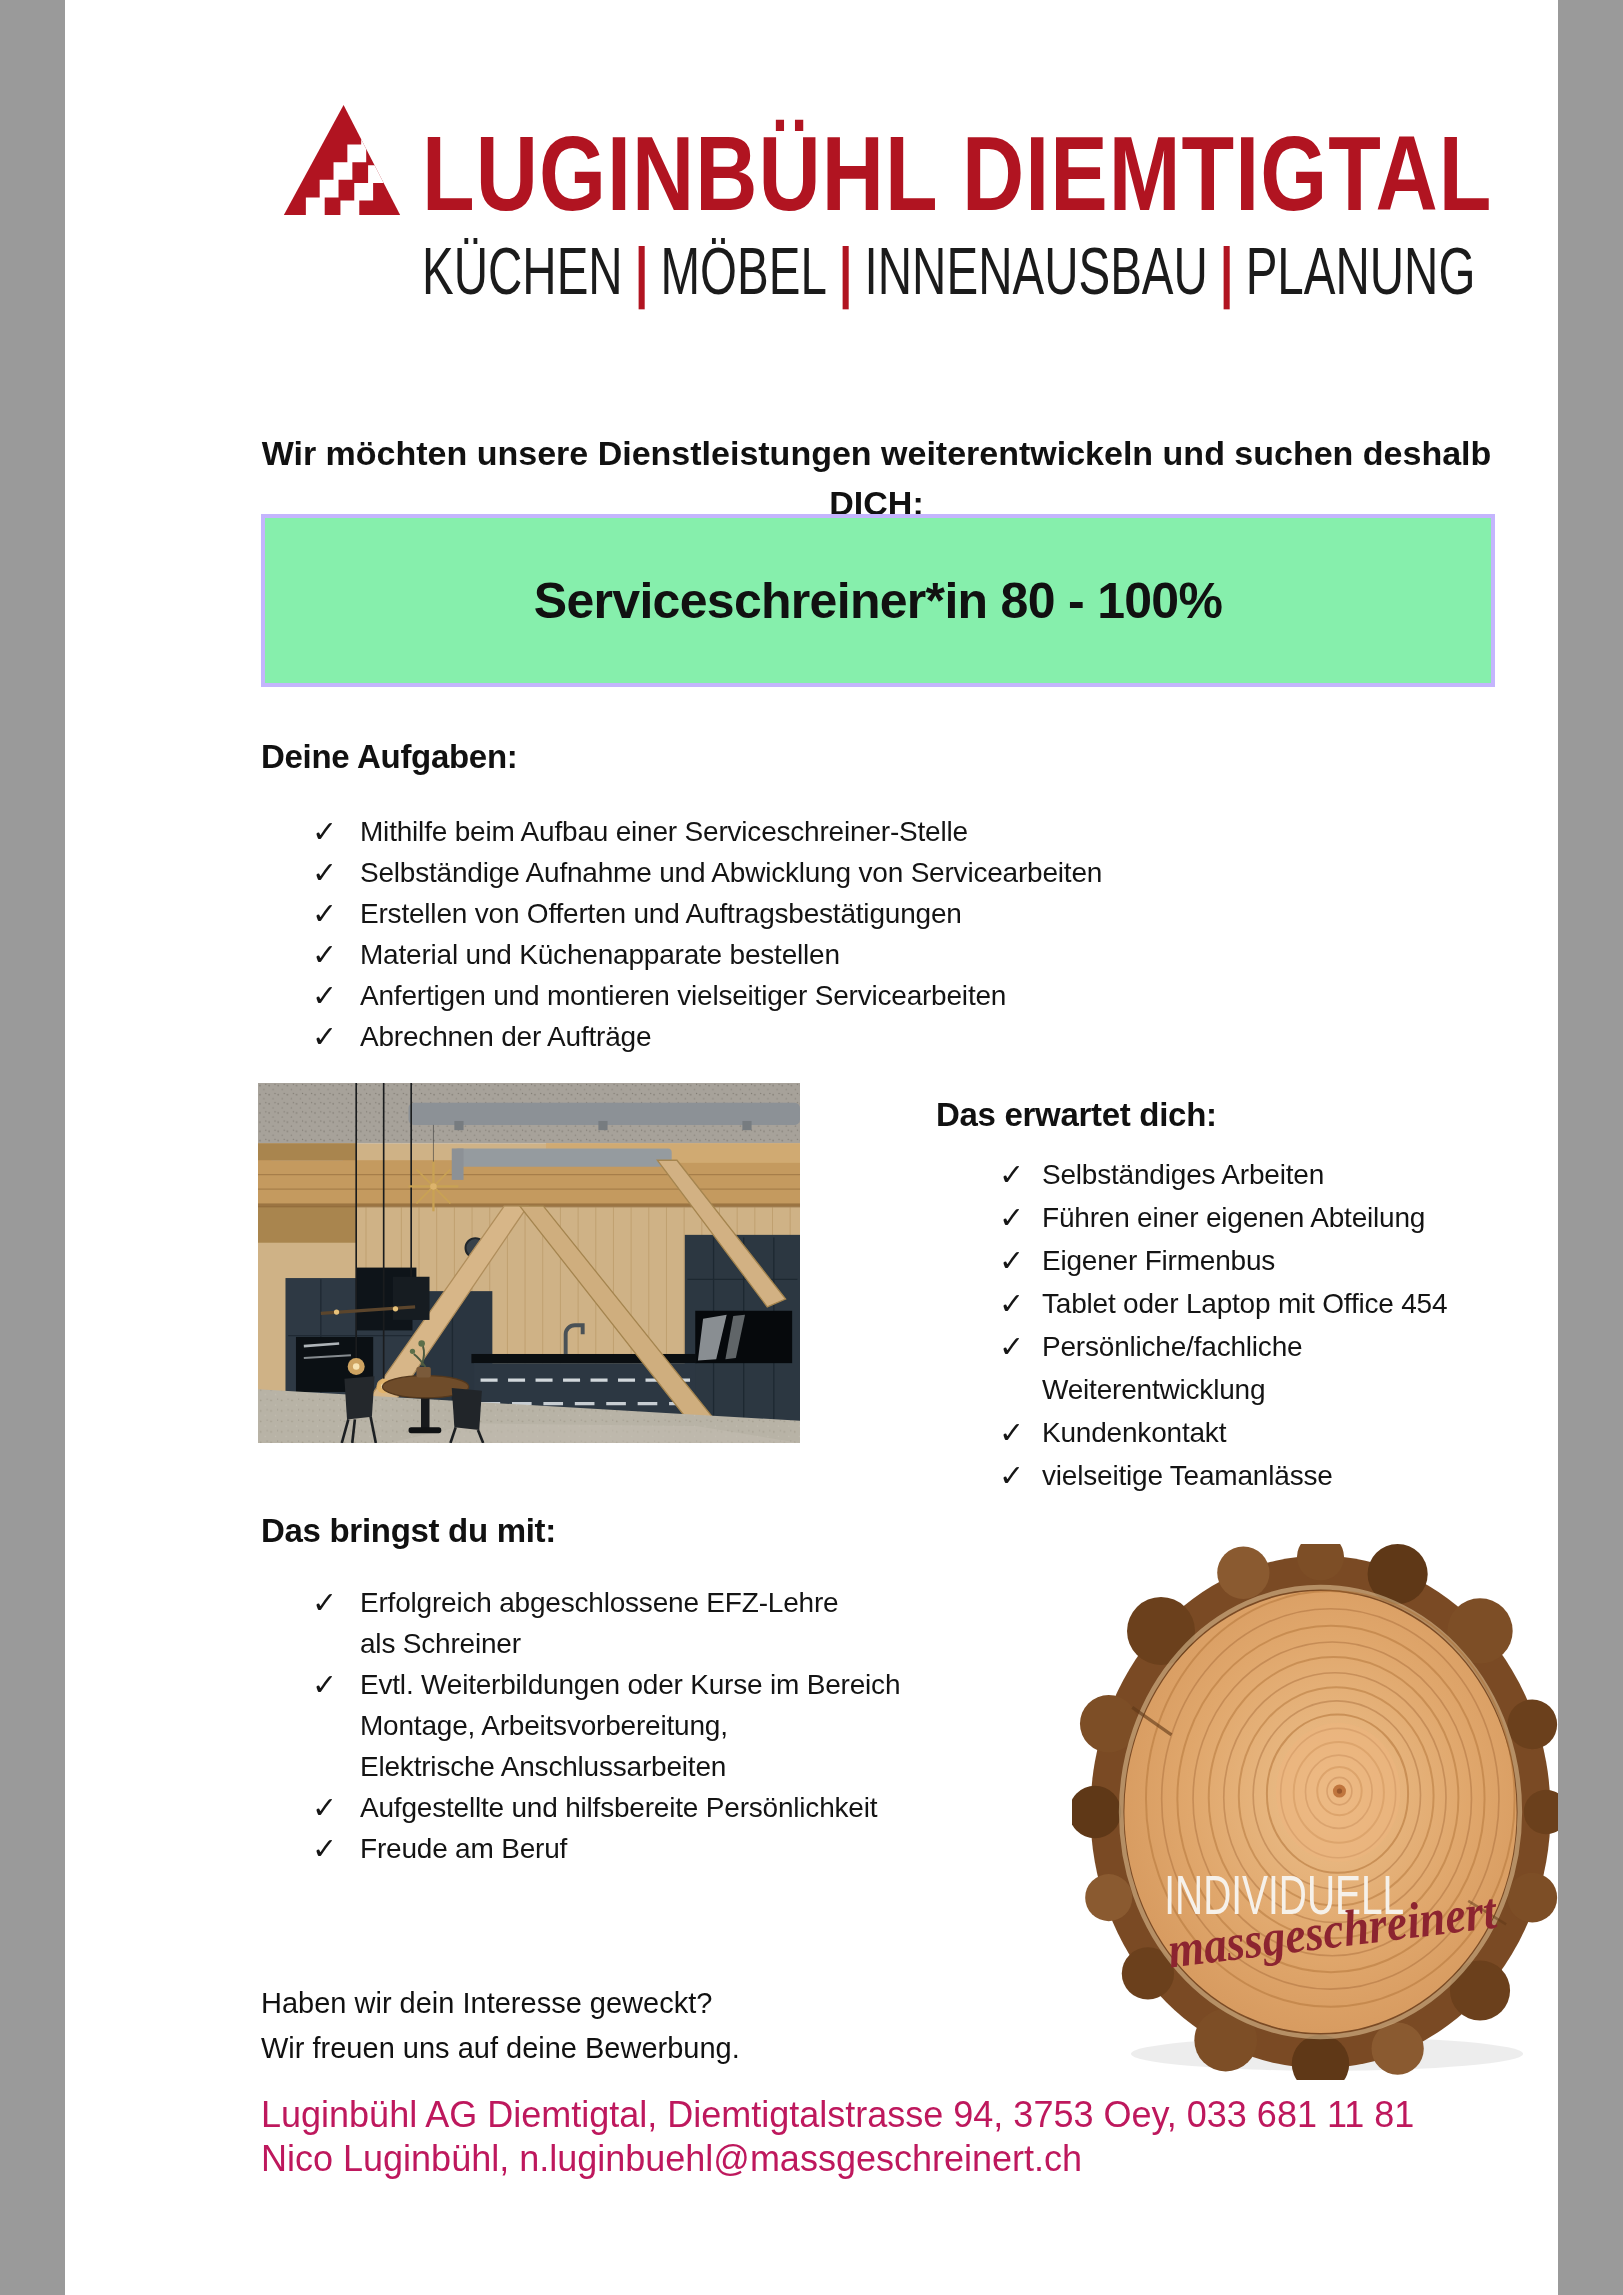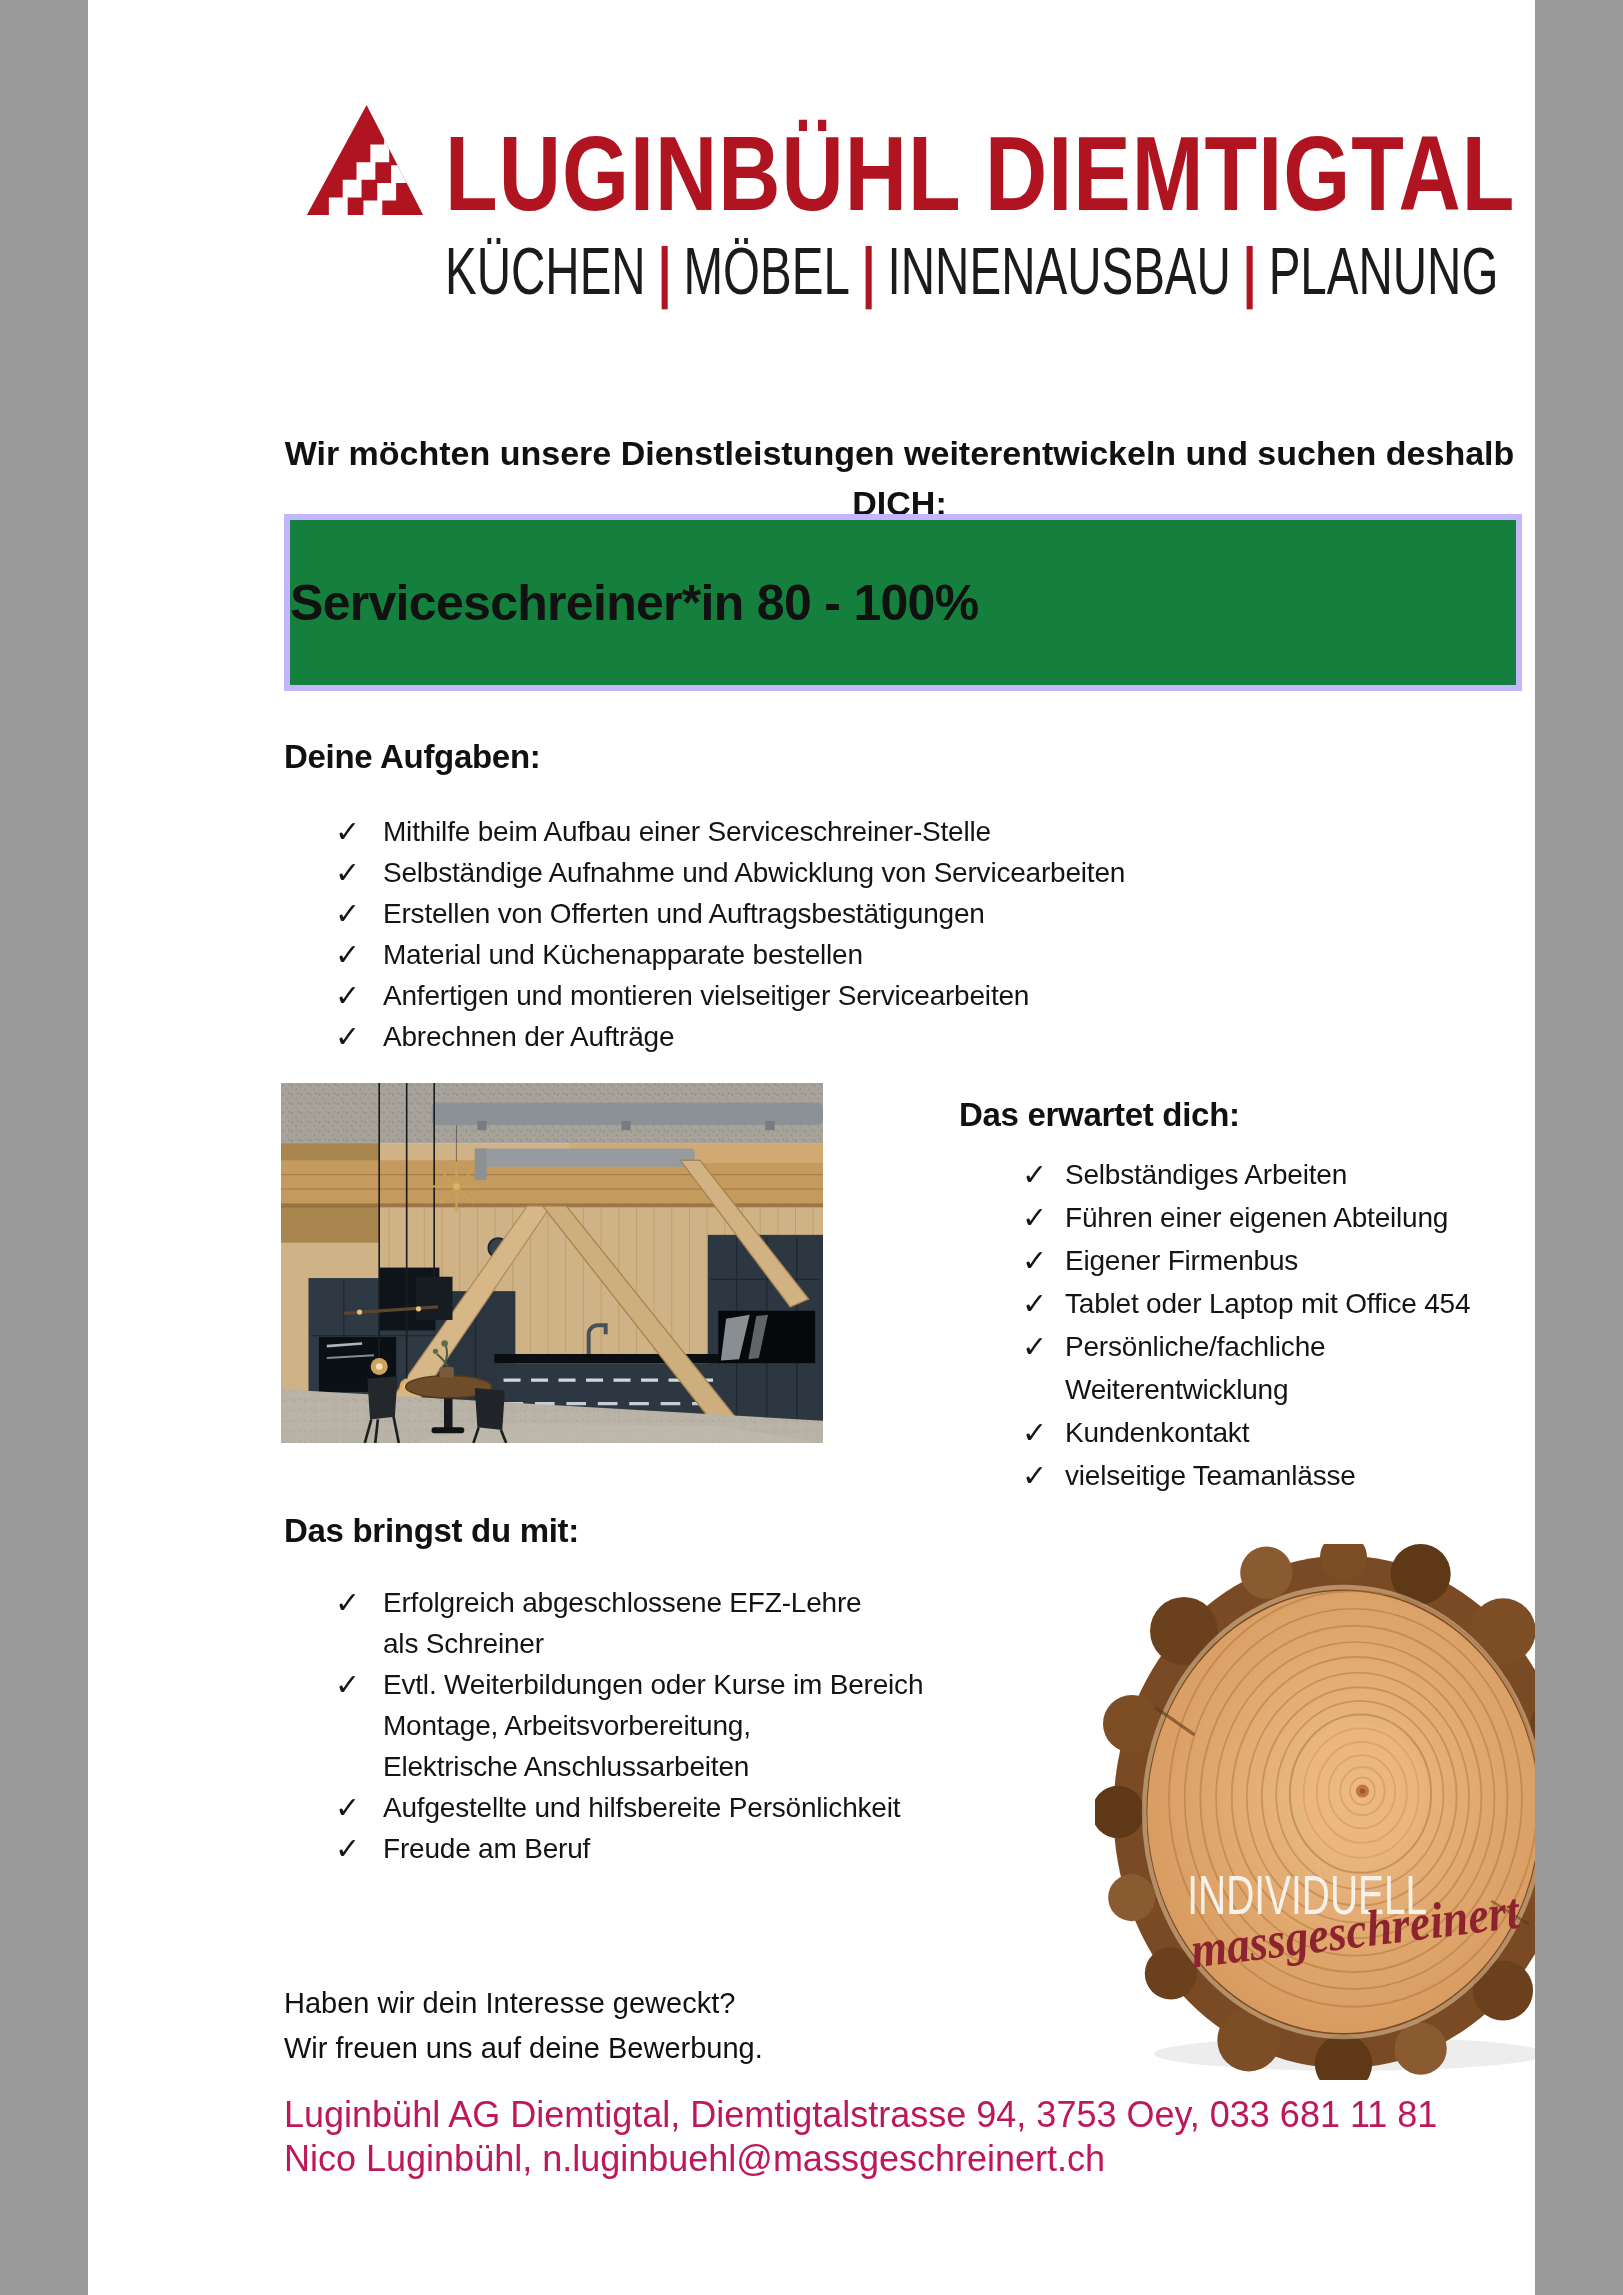--- a/index.html
+++ b/index.html
@@ -8,20 +8,21 @@
   }
   html,body{margin:0;padding:0;background:#9a9a9a;}
   .page{
     position:relative;
     width:1447px;height:2295px;
     margin:0 auto;
     background:#ffffff;
     font-family:"Liberation Sans",sans-serif;
     color:var(--ink);
     overflow:hidden;
+    padding-left:46px;
   }
   
   .logo-icon{position:absolute;left:216px;top:105px;width:122px;height:110px;}
   .logo-title{
     position:absolute;left:357px;top:121px;
     font-size:105px;font-weight:bold;line-height:1;
     color:var(--red);white-space:nowrap;
     transform:scaleX(.82);transform-origin:left top;
     letter-spacing:1.3px;
   }
@@ -34,22 +35,22 @@
   
   .intro{
     position:absolute;left:0;top:407px;width:1623px;
     text-align:center;font-weight:bold;font-size:34px;line-height:50px;
     white-space:nowrap;
     margin-top:21px;
   }
   
   .job-box{
     position:absolute;left:196px;top:514px;width:1226px;height:165px;
-    border:6px solid #c4b5fd;background:#15803d;
-    display:flex;align-items:center;justify-content:flex-start;
+    border:4px solid #c4b5fd;background:#86efac;
+    display:flex;align-items:center;justify-content:center;
   }
   .job-box .job-title{font-size:50px;font-weight:bold;white-space:nowrap;letter-spacing:-0.7px;}
   
   .h{position:absolute;font-size:33px;font-weight:bold;white-space:nowrap;letter-spacing:-0.3px;}
   .h-tasks{left:196px;top:738px;}
   .h-expect{left:871px;top:1096px;}
   .h-bring{left:196px;top:1512px;}
   
   .list{position:absolute;}
   .list .row{display:flex;align-items:flex-start;}

